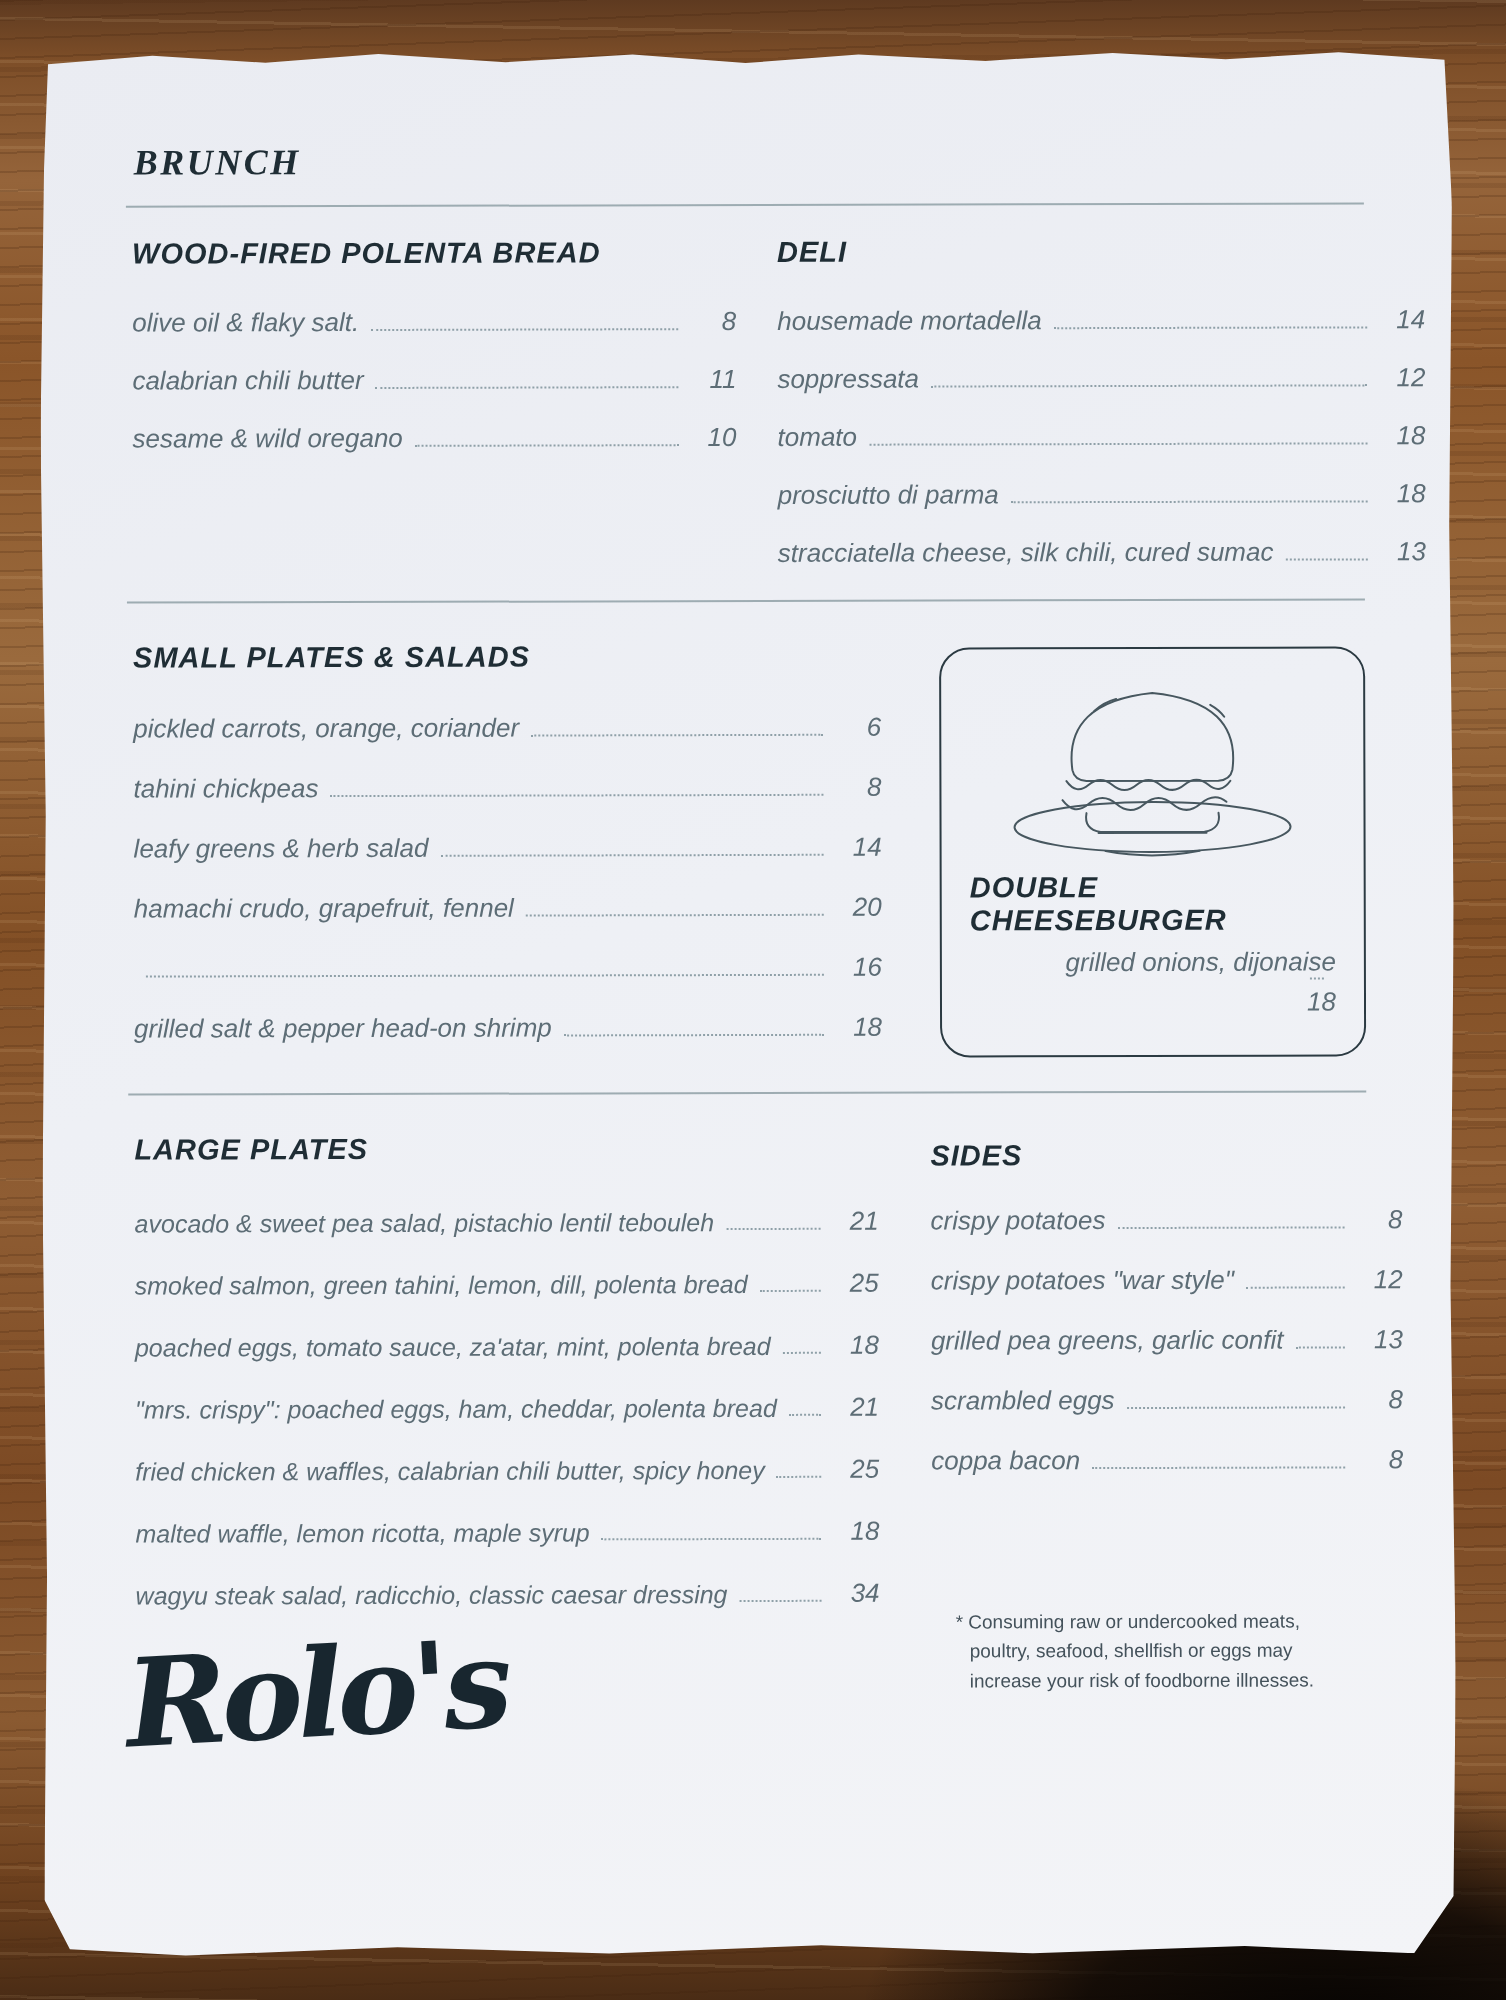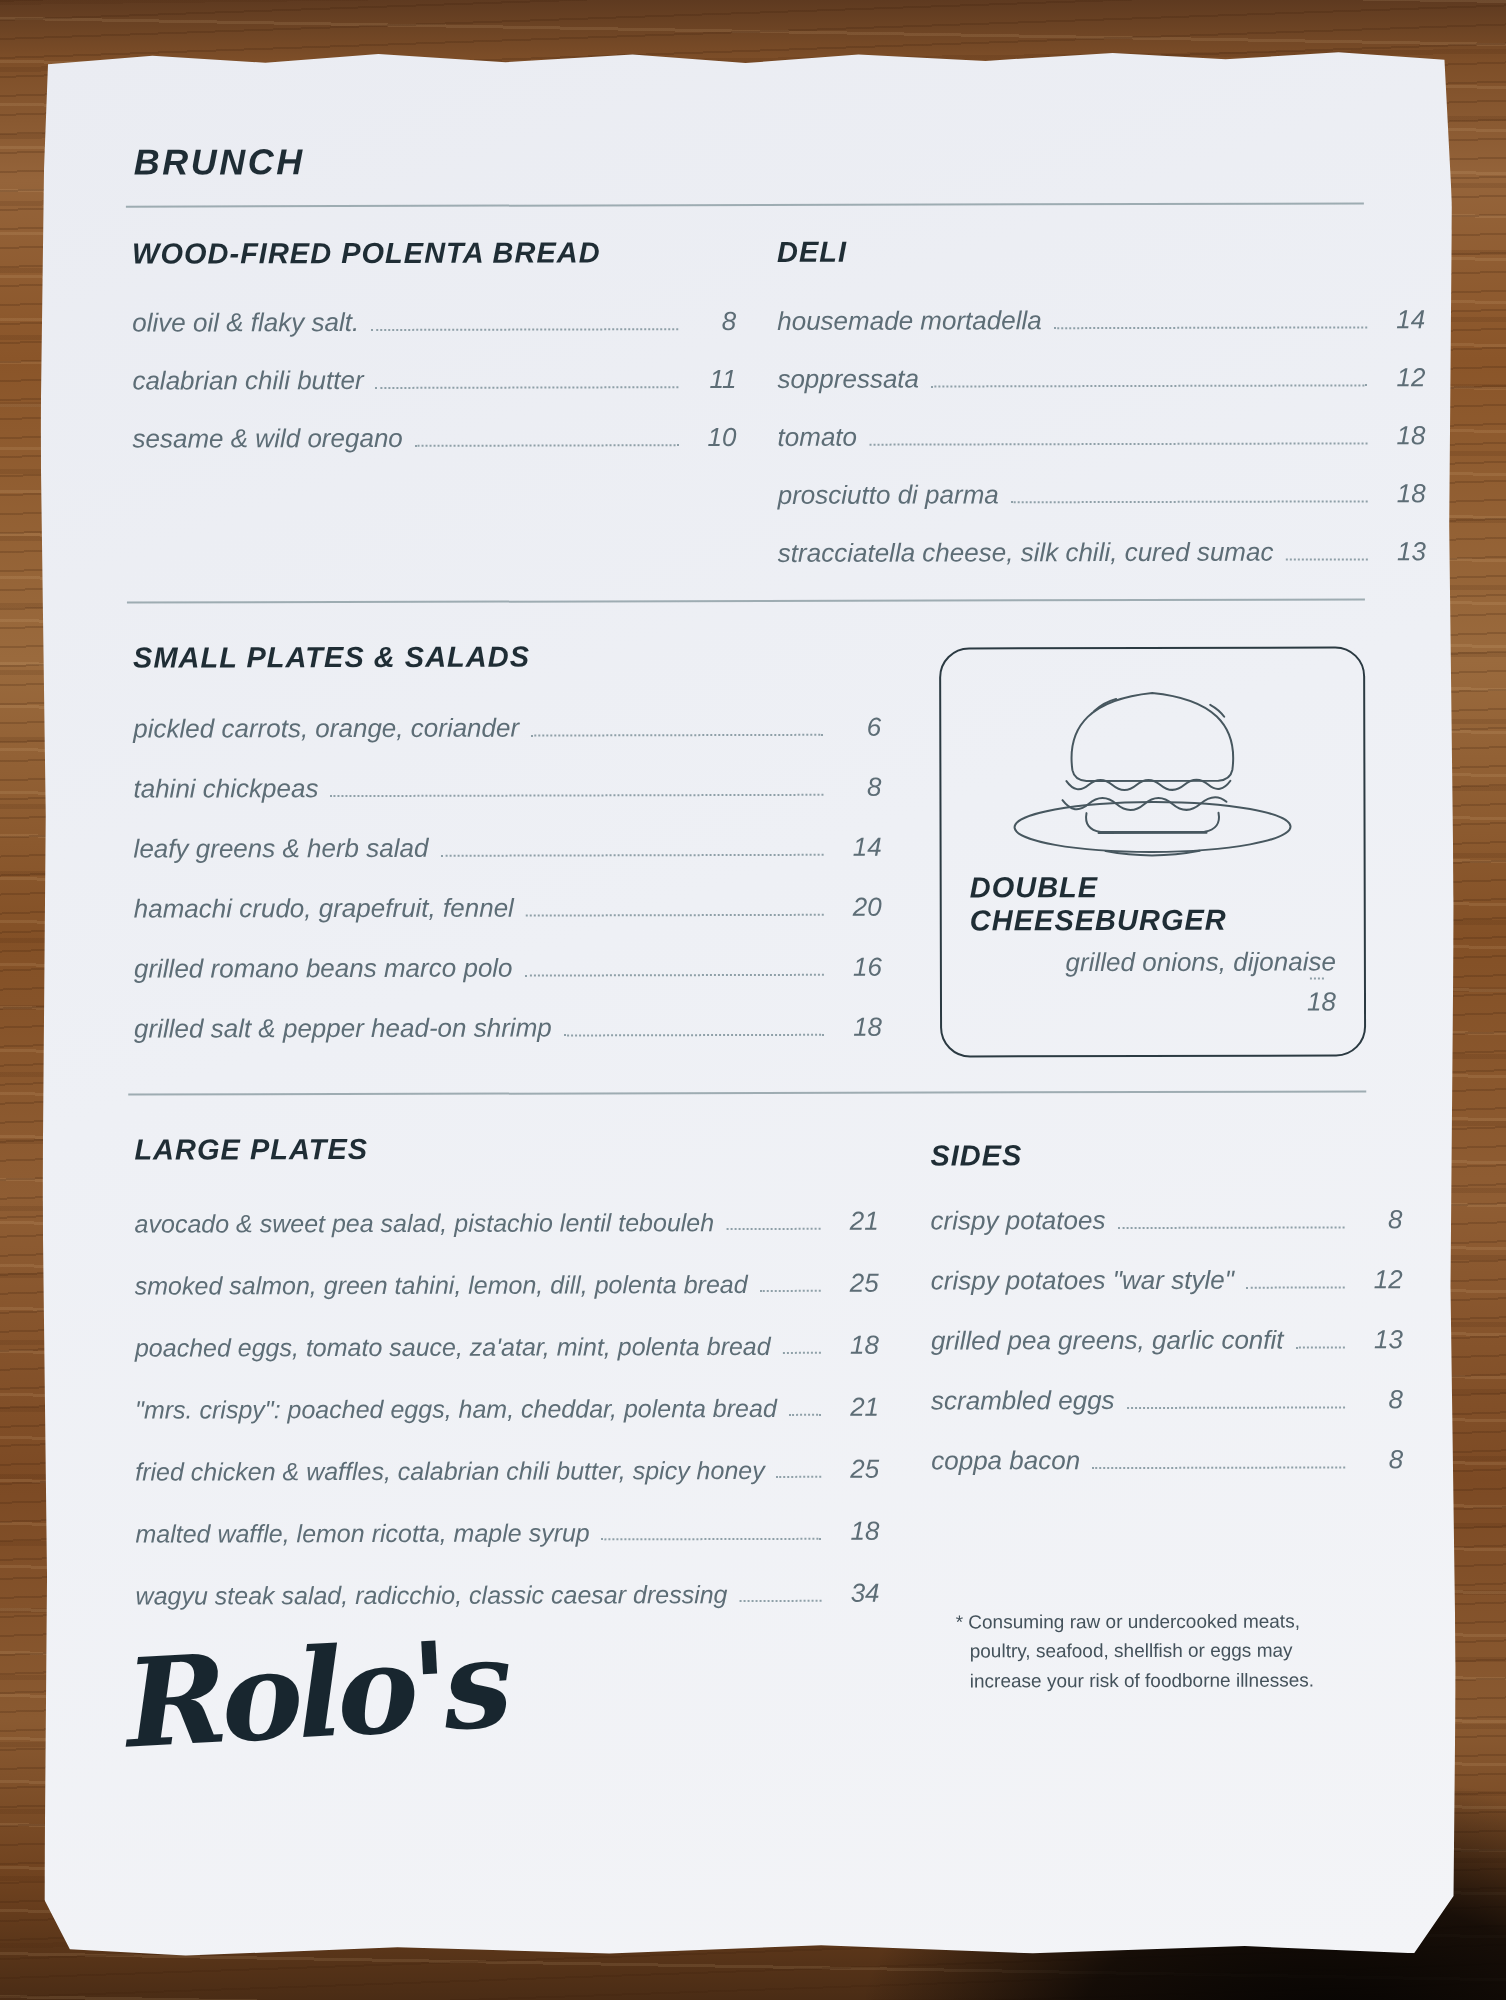--- a/index.html
+++ b/index.html
@@ -13,21 +13,21 @@
       repeating-linear-gradient(181deg, rgba(255,220,170,0.10) 0 3px, rgba(0,0,0,0) 3px 43px),
       repeating-linear-gradient(179.3deg, rgba(70,35,12,0.14) 0 5px, rgba(0,0,0,0) 5px 67px);}
   .corner-shadow{position:absolute;right:0;bottom:0;width:640px;height:220px;pointer-events:none;
     background:radial-gradient(ellipse at 72% 115%, rgba(4,3,2,0.97) 0%, rgba(6,4,3,0.8) 38%, rgba(6,4,3,0) 72%);}
   .paper{position:absolute;left:42px;top:52px;width:1412px;height:1903px;
     background:linear-gradient(160deg,#eaecf2 0%,#eef0f5 45%,#f3f4f7 100%);
     box-shadow:0 10px 30px rgba(30,15,4,0.5);
     transform:rotate(-0.15deg);
     clip-path:polygon(0.6% 0.55%, 8% 0.12%, 16% 0.5%, 24% 0.05%, 33% 0.5%, 42% 0.12%, 50% 0.58%, 58% 0.15%, 67% 0.5%, 76% 0.1%, 84% 0.45%, 92% 0.1%, 99.5% 0.5%, 100% 8%, 99.75% 25%, 100% 45%, 99.7% 65%, 100% 85%, 99.8% 97%, 97% 100%, 85% 99.6%, 70% 99.95%, 55% 99.5%, 40% 99.9%, 25% 99.55%, 10% 99.95%, 1.8% 99.6%, 0 97%, 0.25% 80%, 0 60%, 0.3% 40%, 0 20%, 0.3% 6%);}
   .menu-title{position:absolute;left:94px;top:88px;margin:0;
-    font-size:36px;font-style:italic;font-weight:bold;letter-spacing:2.5px;color:#1f2d35;}
+    font-size:36px;font-style:italic;font-weight:bold;letter-spacing:2.5px;color:#1f2d35;font-family:Liberation Serif, serif;}
   .rule{position:absolute;left:86px;width:1238px;height:1.6px;background:#8fa0a6;opacity:0.85;}
   .rule-1{top:152px;} .rule-2{top:548px;} .rule-3{top:1040px;}
   .sec{position:absolute;}
   .sec-heading{margin:0 0 20px 0;font-size:29px;font-style:italic;font-weight:bold;
     letter-spacing:1px;color:#1f2d35;}
   .item-row{display:flex;align-items:flex-end;height:58px;box-sizing:border-box;padding-bottom:10px;}
   .item-label{white-space:nowrap;font-size:26px;font-style:italic;color:#5d6d76;}
   .leader{flex:1;min-width:14px;border-bottom:2.6px dotted #8fa0a8;margin:0 12px 7px 12px;}
   .item-price{min-width:46px;text-align:right;font-size:26px;font-style:italic;color:#5d6d76;}
   .sec-polenta{left:92px;top:184px;width:604px;}
@@ -135,21 +135,20 @@
             <span class="item-label">leafy greens &amp; herb salad</span>
             <span class="leader"></span>
             <span class="item-price">14</span>
           </div>
           <div class="item-row">
             <span class="item-label">hamachi crudo, grapefruit, fennel</span>
             <span class="leader"></span>
             <span class="item-price">20</span>
           </div>
           <div class="item-row">
-            <span class="item-label">grilled romano beans marco polo</span>
             <span class="leader"></span>
             <span class="item-price">16</span>
           </div>
           <div class="item-row">
             <span class="item-label">grilled salt &amp; pepper head-on shrimp</span>
             <span class="leader"></span>
             <span class="item-price">18</span>
           </div>
         </div>
     </div>

